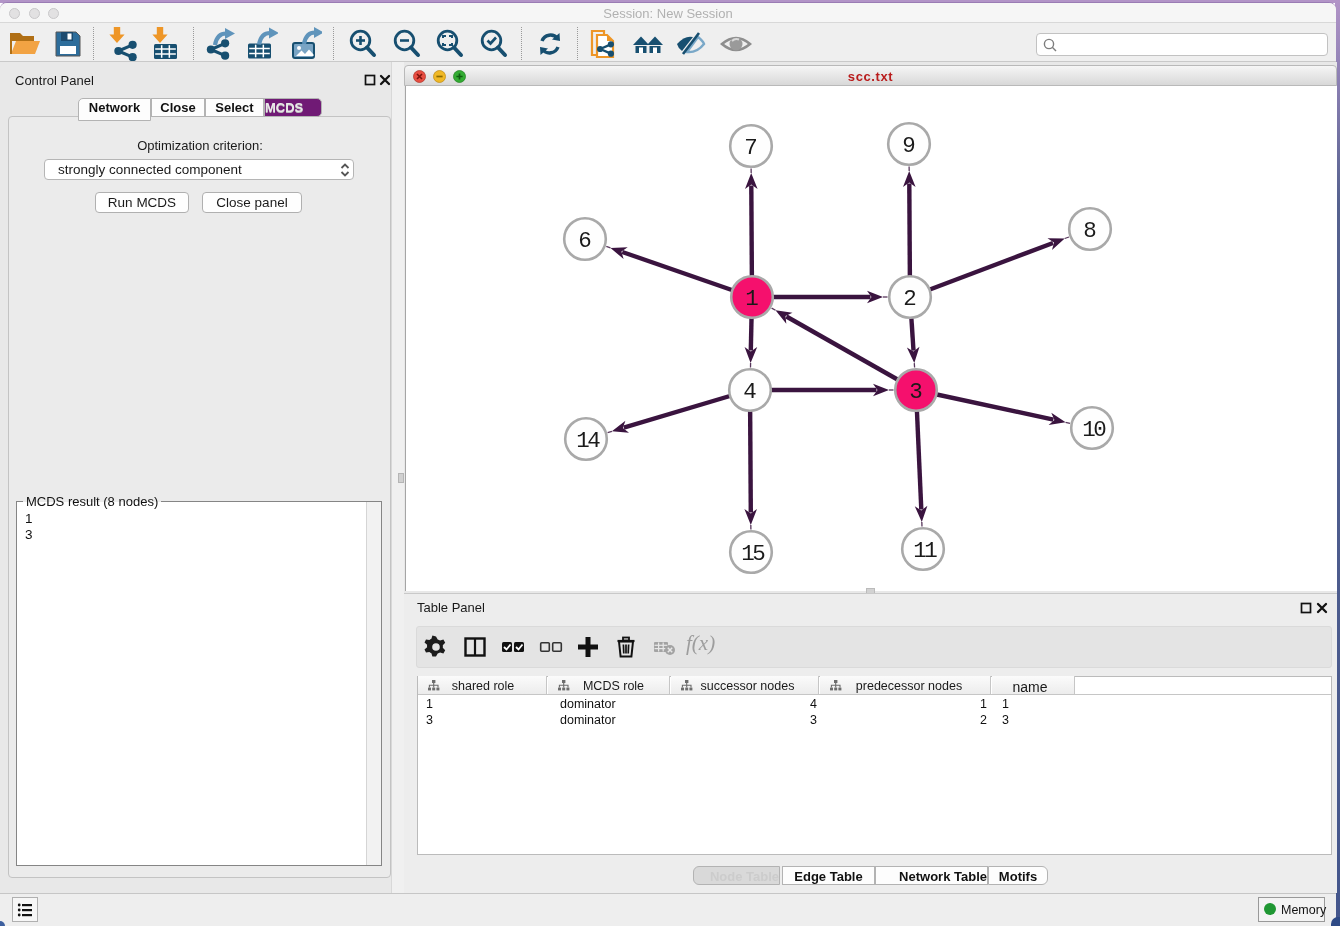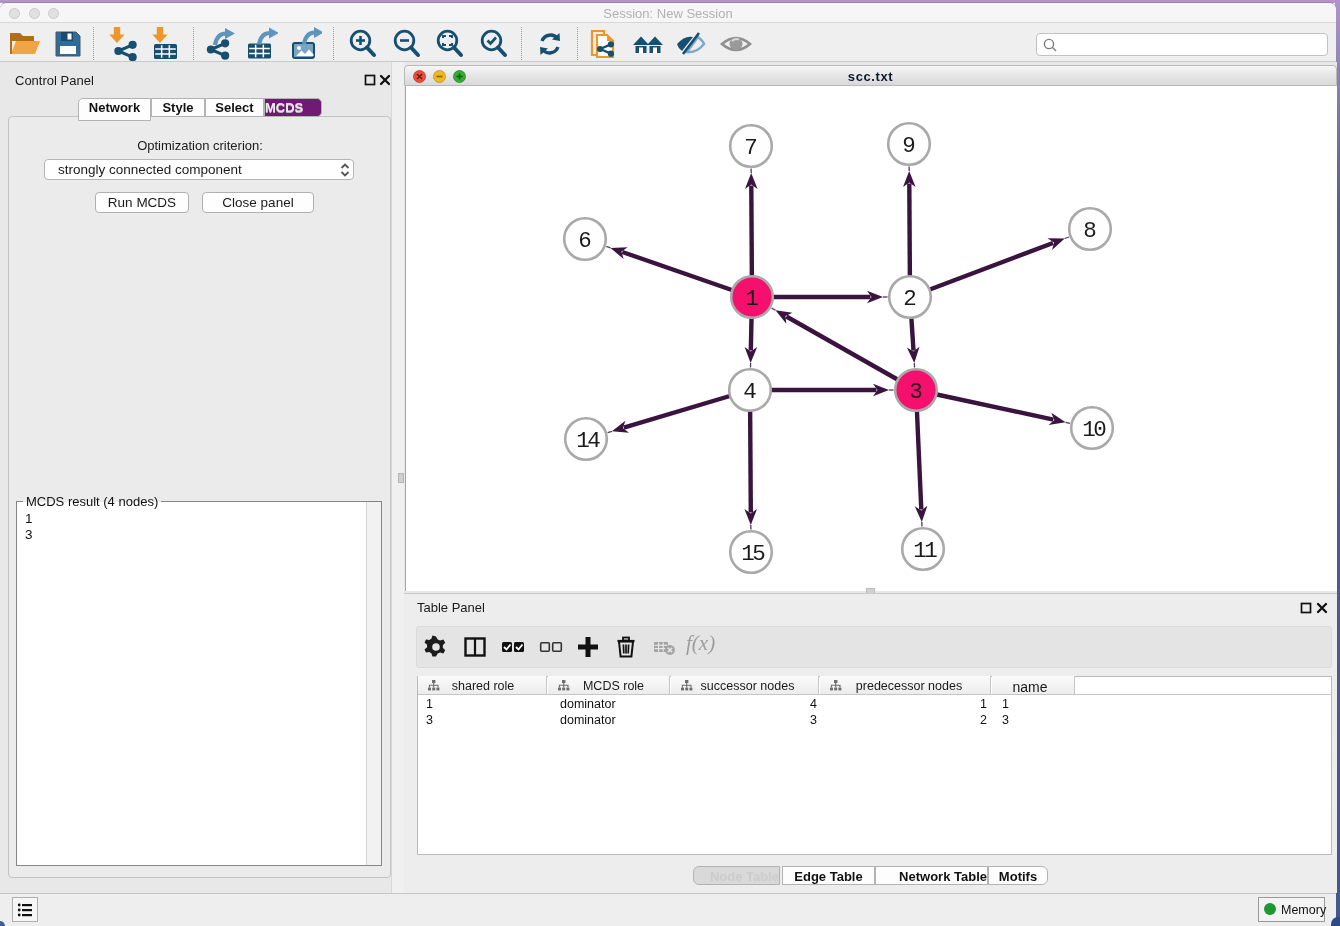--- a/index.html
+++ b/index.html
@@ -144,35 +144,35 @@
 <div class="abs" style="left:15px;top:73px;font-size:13px;color:#1a1a1a">Control Panel</div>
 <svg class="abs" style="left:364px;top:74px" width="12" height="12" viewBox="0 0 12 12">
     <rect x="1.5" y="1.5" width="9" height="9" fill="none" stroke="#111" stroke-width="1.7"></rect>
   </svg>
 <svg class="abs" style="left:379px;top:74px" width="12" height="12" viewBox="0 0 12 12">
     <path d="M2 2 L10 10 M10 2 L2 10" stroke="#111" stroke-width="2.3" stroke-linecap="round"></path>
   </svg>
 
 <div class="abs" style="left:8px;top:116px;width:383px;height:762px;background:#ebebeb;border:1px solid #c3c3c3;border-radius:4px"></div>
 <div style="position:absolute;left:78px;top:98px;width:73px;height:23px;background:#fdfdfd;border:1px solid #b3b3b3;border-top-left-radius:5px;box-sizing:border-box;text-align:center;font-size:13px;font-weight:600;color:#111;line-height:18px;">Network</div>
-<div style="position:absolute;left:151px;top:98px;width:54px;height:19px;background:#fdfdfd;border:1px solid #b3b3b3;box-sizing:border-box;text-align:center;font-size:13px;font-weight:600;color:#111;line-height:18px;">Style</div>
+<div style="position:absolute;left:151px;top:98px;width:54px;height:19px;background:#fdfdfd;border:1px solid #b3b3b3;box-sizing:border-box;text-align:center;font-size:13px;font-weight:600;color:#111;line-height:18px;">Close</div>
 <div style="position:absolute;left:205px;top:98px;width:59px;height:19px;background:#fdfdfd;border:1px solid #b3b3b3;box-sizing:border-box;text-align:center;font-size:13px;font-weight:600;color:#111;line-height:18px;">Select</div>
 <div style="position:absolute;left:264px;top:98px;width:58px;height:19px;background:#701a75;border:1px solid #b3b3b3;border-top-right-radius:5px;border-bottom-right-radius:5px;box-sizing:border-box;text-align:left;font-size:13px;font-weight:600;color:#e9e9e9;line-height:18px;text-shadow:0 1px 0 #bbb;">MCDS</div>
 <div class="abs" style="left:0;top:138px;width:400px;text-align:center;font-size:13px;color:#1a1a1a"><span style="margin-left:-0px">Optimization criterion:</span></div>
 <div class="abs" style="left:44px;top:159px;width:310px;height:21px;background:#fff;border:1px solid #b5b5b5;border-radius:4px"></div>
 <div class="abs" style="left:58px;top:162px;font-size:13.5px;color:#1a1a1a">strongly connected component</div>
 <svg class="abs" style="left:339px;top:162px" width="12" height="16" viewBox="0 0 12 16">
     <path d="M2.5 6 L6 2.5 L9.5 6" stroke="#555" stroke-width="1.8" fill="none"></path>
     <path d="M2.5 10 L6 13.5 L9.5 10" stroke="#555" stroke-width="1.8" fill="none"></path>
   </svg>
 <div class="abs" style="left:95px;top:192px;width:94px;height:21px;background:#fefefe;border:1px solid #b0b0b0;border-radius:4px;text-align:center;font-size:13.5px;color:#1a1a1a;line-height:19px">Run MCDS</div>
-<div class="abs" style="left:202px;top:192px;width:112px;height:21px;background:#fefefe;border:1px solid #b0b0b0;border-radius:4px;text-align:center;font-size:13.5px;color:#1a1a1a;line-height:19px">Close panel</div>
+<div class="abs" style="left:202px;top:192px;width:100px;height:21px;background:#fefefe;border:1px solid #b0b0b0;border-radius:4px;text-align:center;font-size:13.5px;color:#1a1a1a;line-height:19px">Close panel</div>
 
 <div class="abs" style="left:16px;top:501px;width:366px;height:365px;background:#fff;border:1px solid #858585"></div>
-<div class="abs" style="left:23px;top:494px;padding:0 3px;font-size:13px;color:#111;background:linear-gradient(#ebebeb 52%,#ffffff 52%)">MCDS result (4 nodes)</div>
+<div class="abs" style="left:23px;top:494px;padding:0 3px;font-size:13px;color:#111;background:linear-gradient(#ebebeb 52%,#ffffff 52%)">MCDS result (8 nodes)</div>
 <div class="abs" style="left:366px;top:502px;width:15px;height:363px;background:#f2f2f2;border-left:1px solid #d5d5d5"></div>
 <div class="abs" style="left:25px;top:511px;font-size:13.5px;color:#111">1</div>
 <div class="abs" style="left:25px;top:527px;font-size:13.5px;color:#111">3</div>
 
 <div class="abs" style="left:391px;top:62px;width:13px;height:831px;background:#f0f0f0;border-left:1px solid #d8d8d8"></div>
 <div class="abs" style="left:398px;top:473px;width:6px;height:10px;background:#d0d0d0;border:1px solid #b5b5b5"></div>
 
 <div class="abs" style="left:404px;top:62px;width:933px;height:531px;background:#e8e8e8"></div>
 <div class="abs" style="left:404px;top:65px;width:933px;height:21px;background:linear-gradient(#f6f6f6,#d8d8d8);border:1px solid #b9b9b9;border-radius:4px 4px 0 0"></div>
 <svg style="position:absolute;left:412.5px;top:69.5px" width="13" height="13" viewBox="0 0 13 13">
@@ -180,21 +180,21 @@
     <path d="M4 4 L9 9 M9 4 L4 9" stroke="#7c120c" stroke-width="1.6"></path>
   </svg>
 <svg style="position:absolute;left:432.5px;top:69.5px" width="13" height="13" viewBox="0 0 13 13">
 <circle cx="6.5" cy="6.5" r="6" fill="#f0b825" stroke="#c08f1b" stroke-width="0.8"></circle>
     <path d="M3.4 6.5 H9.6" stroke="#8a6a00" stroke-width="1.7"></path>
   </svg>
 <svg style="position:absolute;left:452.5px;top:69.5px" width="13" height="13" viewBox="0 0 13 13">
 <circle cx="6.5" cy="6.5" r="6" fill="#33ac33" stroke="#28872a" stroke-width="0.8"></circle>
     <path d="M3.4 6.5 H9.6 M6.5 3.4 V9.6" stroke="#0e5d10" stroke-width="1.7"></path>
   </svg>
-<div class="abs" style="left:404px;top:69px;width:933px;text-align:center;font-size:13px;font-weight:700;letter-spacing:0.6px;color:#0f172a">scc.txt</div>
+<div class="abs" style="left:404px;top:69px;width:933px;text-align:center;font-size:13px;font-weight:700;letter-spacing:0.6px;color:#b91c1c">scc.txt</div>
 <div class="abs" style="left:405px;top:86px;width:932px;height:505px;background:#fff;border-left:1px solid #a5a5a5">
     <svg width="932" height="505" style="position:absolute;left:0;top:0">
       <line x1="346.0" y1="211.0" x2="345.3" y2="99.5" stroke="#3a143f" stroke-width="4.4"></line>
       <line x1="345.2" y1="87.0" x2="345.1" y2="82.5" stroke="#3a143f" stroke-width="1.3" opacity="0.85"></line>
       <polygon points="345.2,87.0 351.6,103.0 345.3,98.5 339.0,103.0" fill="#3a143f"></polygon>
       <line x1="346.0" y1="211.0" x2="216.3" y2="166.0" stroke="#3a143f" stroke-width="4.4"></line>
       <line x1="204.5" y1="161.9" x2="200.3" y2="160.4" stroke="#3a143f" stroke-width="1.3" opacity="0.85"></line>
       <polygon points="204.5,161.9 221.7,161.2 215.4,165.6 217.6,173.1" fill="#3a143f"></polygon>
       <line x1="346.0" y1="211.0" x2="464.5" y2="211.0" stroke="#3a143f" stroke-width="4.4"></line>
       <line x1="477.0" y1="211.0" x2="481.5" y2="211.0" stroke="#3a143f" stroke-width="1.3" opacity="0.85"></line>

